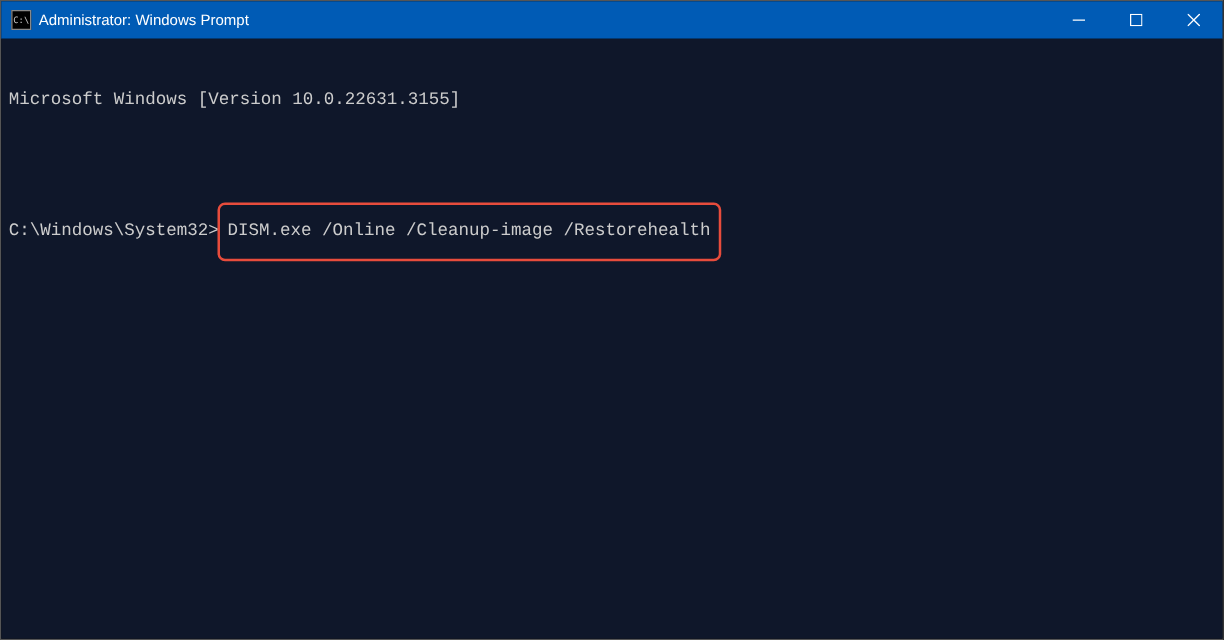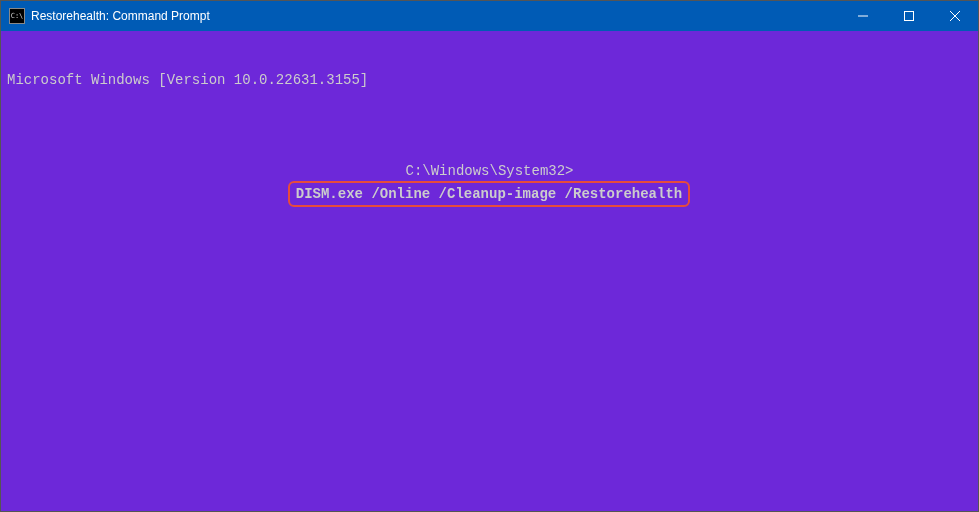--- a/index.html
+++ b/index.html
@@ -51,54 +51,52 @@
     .win-btn {
       width: 46px;
       height: 100%;
       display: flex;
       align-items: center;
       justify-content: center;
       color: #fff;
       cursor: pointer;
     }
     .terminal-body {
-      background: #6d28d9;
+      background: #0f172a;
       color: #ccc;
       padding: 4px 6px;
       font-size: 14px;
       line-height: 1.3;
       font-family: Consolas, 'Courier New', monospace;
       height: calc(100% - 30px);
       white-space: pre;
     }
     .terminal-line {
       display: block;
     }
     .prompt-line {
       display: flex;
       align-items: center;
-      flex-direction: column;
     }
     .highlight-box {
       border: 2px solid #e74c3c;
       border-radius: 6px;
-      padding: 2px 6px;
+      padding: 12px 6px;
       display: inline-block;
       margin-left: -1px;
-      font-weight: bold;
     }
   </style>
 </head>
 <body>
 
 <div class="window">
   <div class="titlebar">
     <div class="titlebar-left">
       <span class="app-icon">C:\</span>
-      <span>Restorehealth: Command Prompt</span>
+      <span>Administrator: Windows Prompt</span>
     </div>
     <div class="titlebar-right">
       <div class="win-btn">
         <svg width="10" height="10" viewBox="0 0 10 10">
             <line x1="0" y1="5" x2="10" y2="5" stroke="#fff" stroke-width="1"></line>
           </svg>
       </div>
       <div class="win-btn">
         <svg width="10" height="10" viewBox="0 0 10 10">
             <rect x="0.5" y="0.5" width="9" height="9" fill="none" stroke="#fff" stroke-width="1"></rect>

